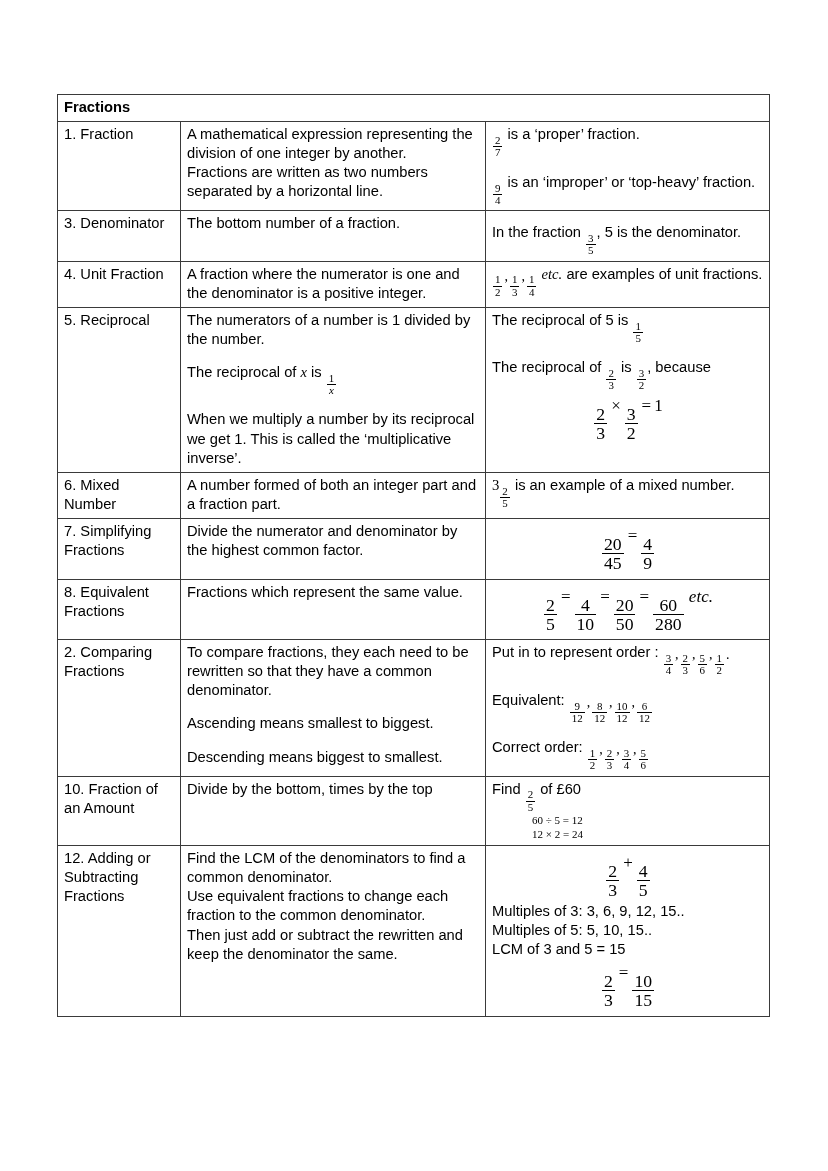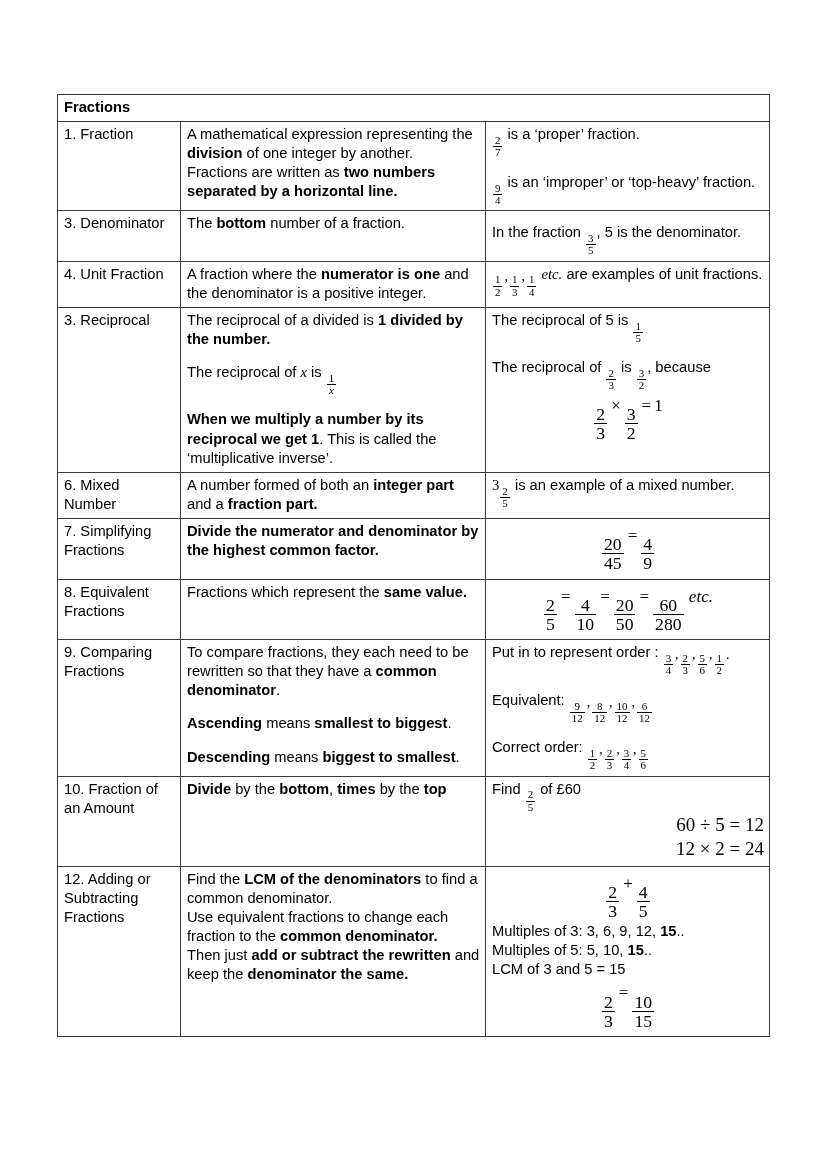--- a/index.html
+++ b/index.html
@@ -45,21 +45,21 @@
     font-weight: bold;
     font-size: 15.3px;
     padding: 2px 5px 3px 8px;
     line-height: 1.25;
   }
 
   td.term-cell { padding-left: 7px; }
   td.def-cell  { padding-left: 7px; }
   td.ex-cell   { padding-left: 8px; }
 
-  .b { font-weight: bold; }
+  .b { font-weight: normal; }
   .ital { font-family: "Liberation Serif", serif; font-style: italic; }
   .math { font-family: "Liberation Serif", serif; }
 
   
   .frac {
     display: inline-flex;
     flex-direction: column;
     align-items: center;
     vertical-align: -0.42em;
     font-family: "Liberation Serif", serif;
@@ -92,23 +92,23 @@
     margin: 5px 0 2px 0;
     line-height: 1.1;
   }
   .eq-line .op { padding: 0 3px; }
 
   .para { margin: 0; }
   .gap  { height: 14px; }
   .gap-sm { height: 9px; }
 
   .indent-calc {
-    text-align: right;
+    text-align: left;
     font-family: "Liberation Serif", serif;
-    font-size: 19px;
+    font-size: 11px;
     line-height: 1.28;
     padding-left: 40px;
   }
 
   .fraclist { white-space: nowrap; }
   .fraclist .sep {
     font-family: "Liberation Serif", serif;
     font-size: 0.95em;
     padding: 0 1px;
     vertical-align: -0.15em;
@@ -177,23 +177,23 @@
                   <span class="num">1</span>
                   <span class="den">3</span>
                 </span><span class="sep">,</span><span class="frac">
                   <span class="num">1</span>
                   <span class="den">4</span>
                 </span></span> <span class="ital">etc.</span><span> are examples of unit fractions.</span></p>
         </td>
       </tr>
 
       <tr>
-        <td class="term-cell">3. Reciprocal</td>
-        <td class="def-cell">
-          <p class="para"><span>The reciprocal of a divided is </span><span class="b">1 divided by the number</span><span class="b">.</span></p>
+        <td class="term-cell">5. Reciprocal</td>
+        <td class="def-cell">
+          <p class="para"><span>The numerators of a number is </span><span class="b">1 divided by the number</span><span class="b">.</span></p>
           <div class="gap"></div>
           <p class="para"><span>The reciprocal of </span><span class="ital">x</span><span> is </span><span class="frac">
                 <span class="num">1</span>
                 <span class="den ital">x</span>
               </span></p>
           <div class="gap"></div>
           <p class="para"><span class="b">When we multiply a number by its reciprocal we get 1</span><span>. This is called the ‘multiplicative inverse’.</span></p>
         </td>
         <td class="ex-cell">
           <p class="para"><span>The reciprocal of 5 is </span><span class="frac">
@@ -269,21 +269,21 @@
                 <span class="den">50</span>
               </span><span class="op">=</span><span class="frac big">
                 <span class="num">60</span>
                 <span class="den">280</span>
               </span>&nbsp;<span class="ital">etc.</span>
           </div>
         </td>
       </tr>
 
       <tr>
-        <td class="term-cell">9. Comparing Fractions</td>
+        <td class="term-cell">2. Comparing Fractions</td>
         <td class="def-cell">
           <p class="para"><span>To compare fractions, they each need to be rewritten so that they have a </span><span class="b">common denominator</span><span>.</span></p>
           <div class="gap"></div>
           <p class="para"><span class="b">Ascending</span><span> means </span><span class="b">smallest to biggest</span><span>.</span></p>
           <div class="gap"></div>
           <p class="para"><span class="b">Descending</span><span> means </span><span class="b">biggest to smallest</span><span>.</span></p>
         </td>
         <td class="ex-cell">
           <p class="para"><span>Put in to represent order :</span> <span class="fraclist"><span class="frac">
                   <span class="num">3</span>

